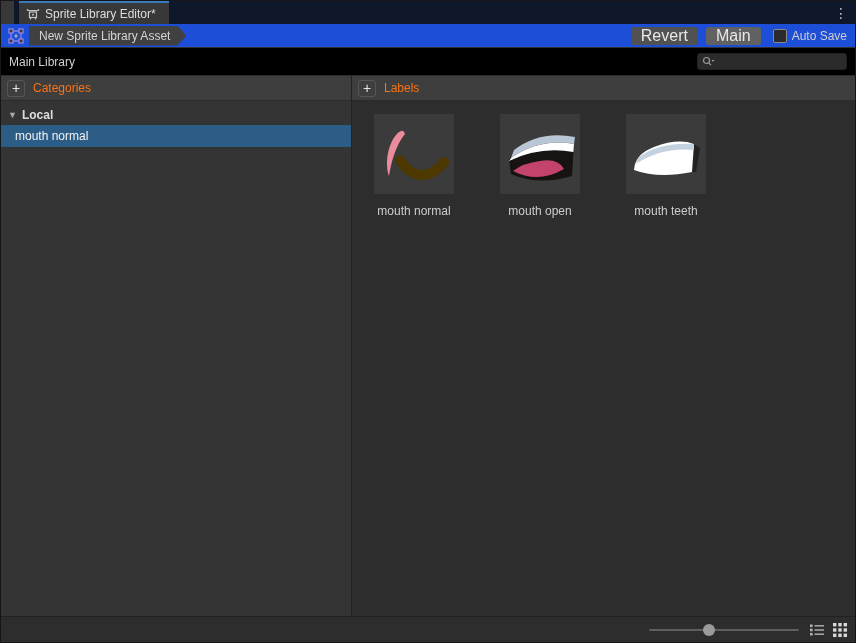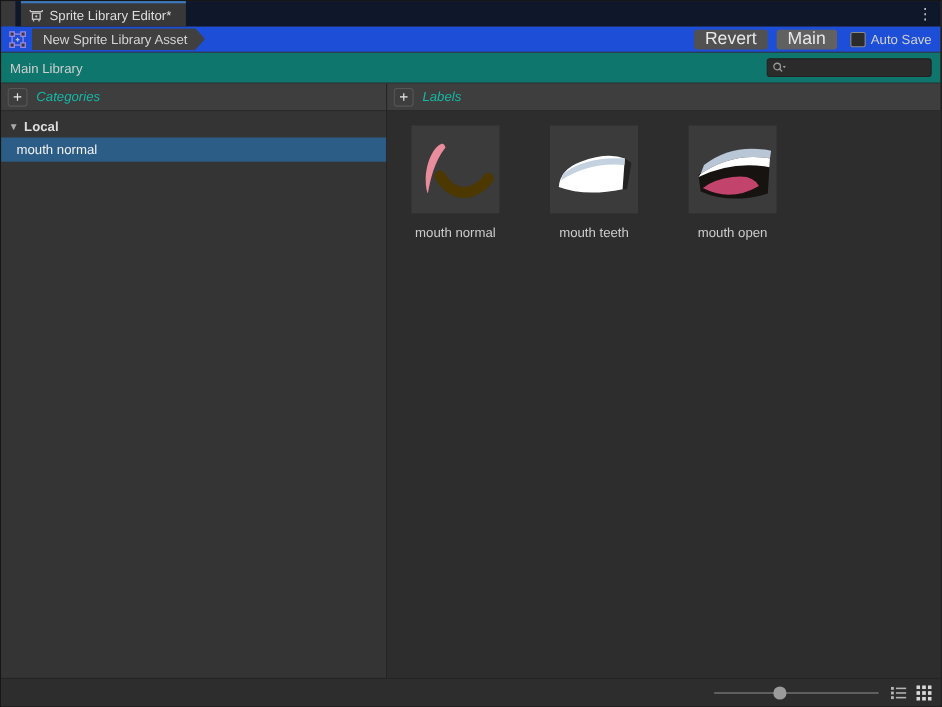--- a/index.html
+++ b/index.html
@@ -44,21 +44,21 @@
   .btn-revert { background:#515151; }
   .btn-save   { background:#616161; }
   .checkbox {
     width:14px; height:14px; background:#2b2b2b; border:1px solid #8a8a8a;
     border-radius:2px; margin:0 5px 0 12px; flex:none;
   }
   .autosave-label { color:#d0d0d0;text-align:right; }
 
   
   .library-row {
-    height:28px; background:#0f766e; display:flex; align-items:center;
+    height:28px; background:#000000; display:flex; align-items:center;
     padding:0 8px; border-bottom:1px solid #2c2c2c;
   }
   .library-label { width:107px; color:#cfcfcf; }
   .object-field {
     width:192px; height:19px; background:#2a2a2a; border:1px solid #242424;
     border-radius:3px; display:flex; align-items:center; padding:0 2px 0 4px; gap:4px;
   }
   .object-field-text { flex:1; color:#d4d4d4; white-space:nowrap; overflow:hidden; }
   .picker { width:16px; height:15px; display:flex; align-items:center; justify-content:center; border-left:1px solid #212121; }
   .search-field {
@@ -76,21 +76,21 @@
   .right-panel { flex:1; display:flex; flex-direction:column; background:#2d2d2d; }
   .panel-header {
     height:25px; background:#3e3e3e; border-bottom:1px solid #2a2a2a;
     display:flex; align-items:center; gap:8px; padding:0 6px; flex:none;
   }
   .plus-btn {
     width:18px; height:17px; border:1px solid #565656; border-radius:3px;
     background:transparent; color:#e4e4e4; font-size:14px; line-height:1;
     display:flex; align-items:center; justify-content:center; font-family:inherit; cursor:default;
   }
-  .panel-title { color:#14b8a6;font-style:italic; }
+  .panel-title { color:#f97316; }
 
   .category-list { flex:1; padding-top:4px; }
   .foldout-row { height:20px; display:flex; align-items:center; gap:5px; padding-left:7px; }
   .foldout-arrow { color:#a9a9a9; font-size:9px; }
   .foldout-label { color:#dcdcdc; font-weight:700; }
   .category-row {
     height:22px; display:flex; align-items:center; padding-left:14px; color:#d4d4d4;
   }
   .category-row.selected { background:#2c5d87; color:#f2f2f2; }
 
@@ -203,38 +203,38 @@
               <path d="M27 17 C20 20 13 34 13 50 C13 56 14 60 15 62 C17 50 21 32 31 20 C30 17 28.5 16.4 27 17 Z" fill="#e98c9c"></path>
               <path d="M26 46 C34 60 48 66 62 56 C66 53 69 50 70 48" fill="none" stroke="#4d3800" stroke-width="10" stroke-linecap="round"></path>
             </svg>
           </div>
           <div class="thumb-label">mouth normal</div>
         </div>
 
         <div class="thumb-cell">
           <div class="tile">
             <svg width="80" height="80" viewBox="0 0 80 80">
-              <path d="M66 29 L74 34 L70 58 L62 58 Z" fill="#232323"></path>
-              <path d="M8 56 Q9 40 28 33 Q52 24 68 30 L66 58 Q32 65 8 56 Z" fill="#ffffff"></path>
-              <path d="M12 44 Q32 28 68 30 L67.6 36 Q36 33 10 50 Z" fill="#c4d2e0"></path>
-            </svg>
-          </div>
-          <div class="thumb-label">mouth teeth</div>
-        </div>
-
-        <div class="thumb-cell">
-          <div class="tile">
-            <svg width="80" height="80" viewBox="0 0 80 80">
               <path d="M9 45 Q35 22 74 29 L72 62 Q38 72 11 60 Z" fill="#161311"></path>
               <path d="M13 57 Q38 70 64 55 Q58 44 40 47 Q23 49 13 57 Z" fill="#c2436b"></path>
               <path d="M14 36 Q40 16 75 23 L74 30 Q40 24 11 44 Z" fill="#b9c6d6"></path>
               <path d="M11 44 Q40 24 74 30 L73.4 38 Q40 32 9 47 Z" fill="#ffffff"></path>
             </svg>
           </div>
           <div class="thumb-label">mouth open</div>
+        </div>
+
+        <div class="thumb-cell">
+          <div class="tile">
+            <svg width="80" height="80" viewBox="0 0 80 80">
+              <path d="M66 29 L74 34 L70 58 L62 58 Z" fill="#232323"></path>
+              <path d="M8 56 Q9 40 28 33 Q52 24 68 30 L66 58 Q32 65 8 56 Z" fill="#ffffff"></path>
+              <path d="M12 44 Q32 28 68 30 L67.6 36 Q36 33 10 50 Z" fill="#c4d2e0"></path>
+            </svg>
+          </div>
+          <div class="thumb-label">mouth teeth</div>
         </div>
 
       </div>
     </div>
   </div>
 
   <div class="bottom-bar">
     <div class="zoom-slider">
       <div class="zoom-track"></div>
       <div class="zoom-knob" style="left: 40%;"></div>

